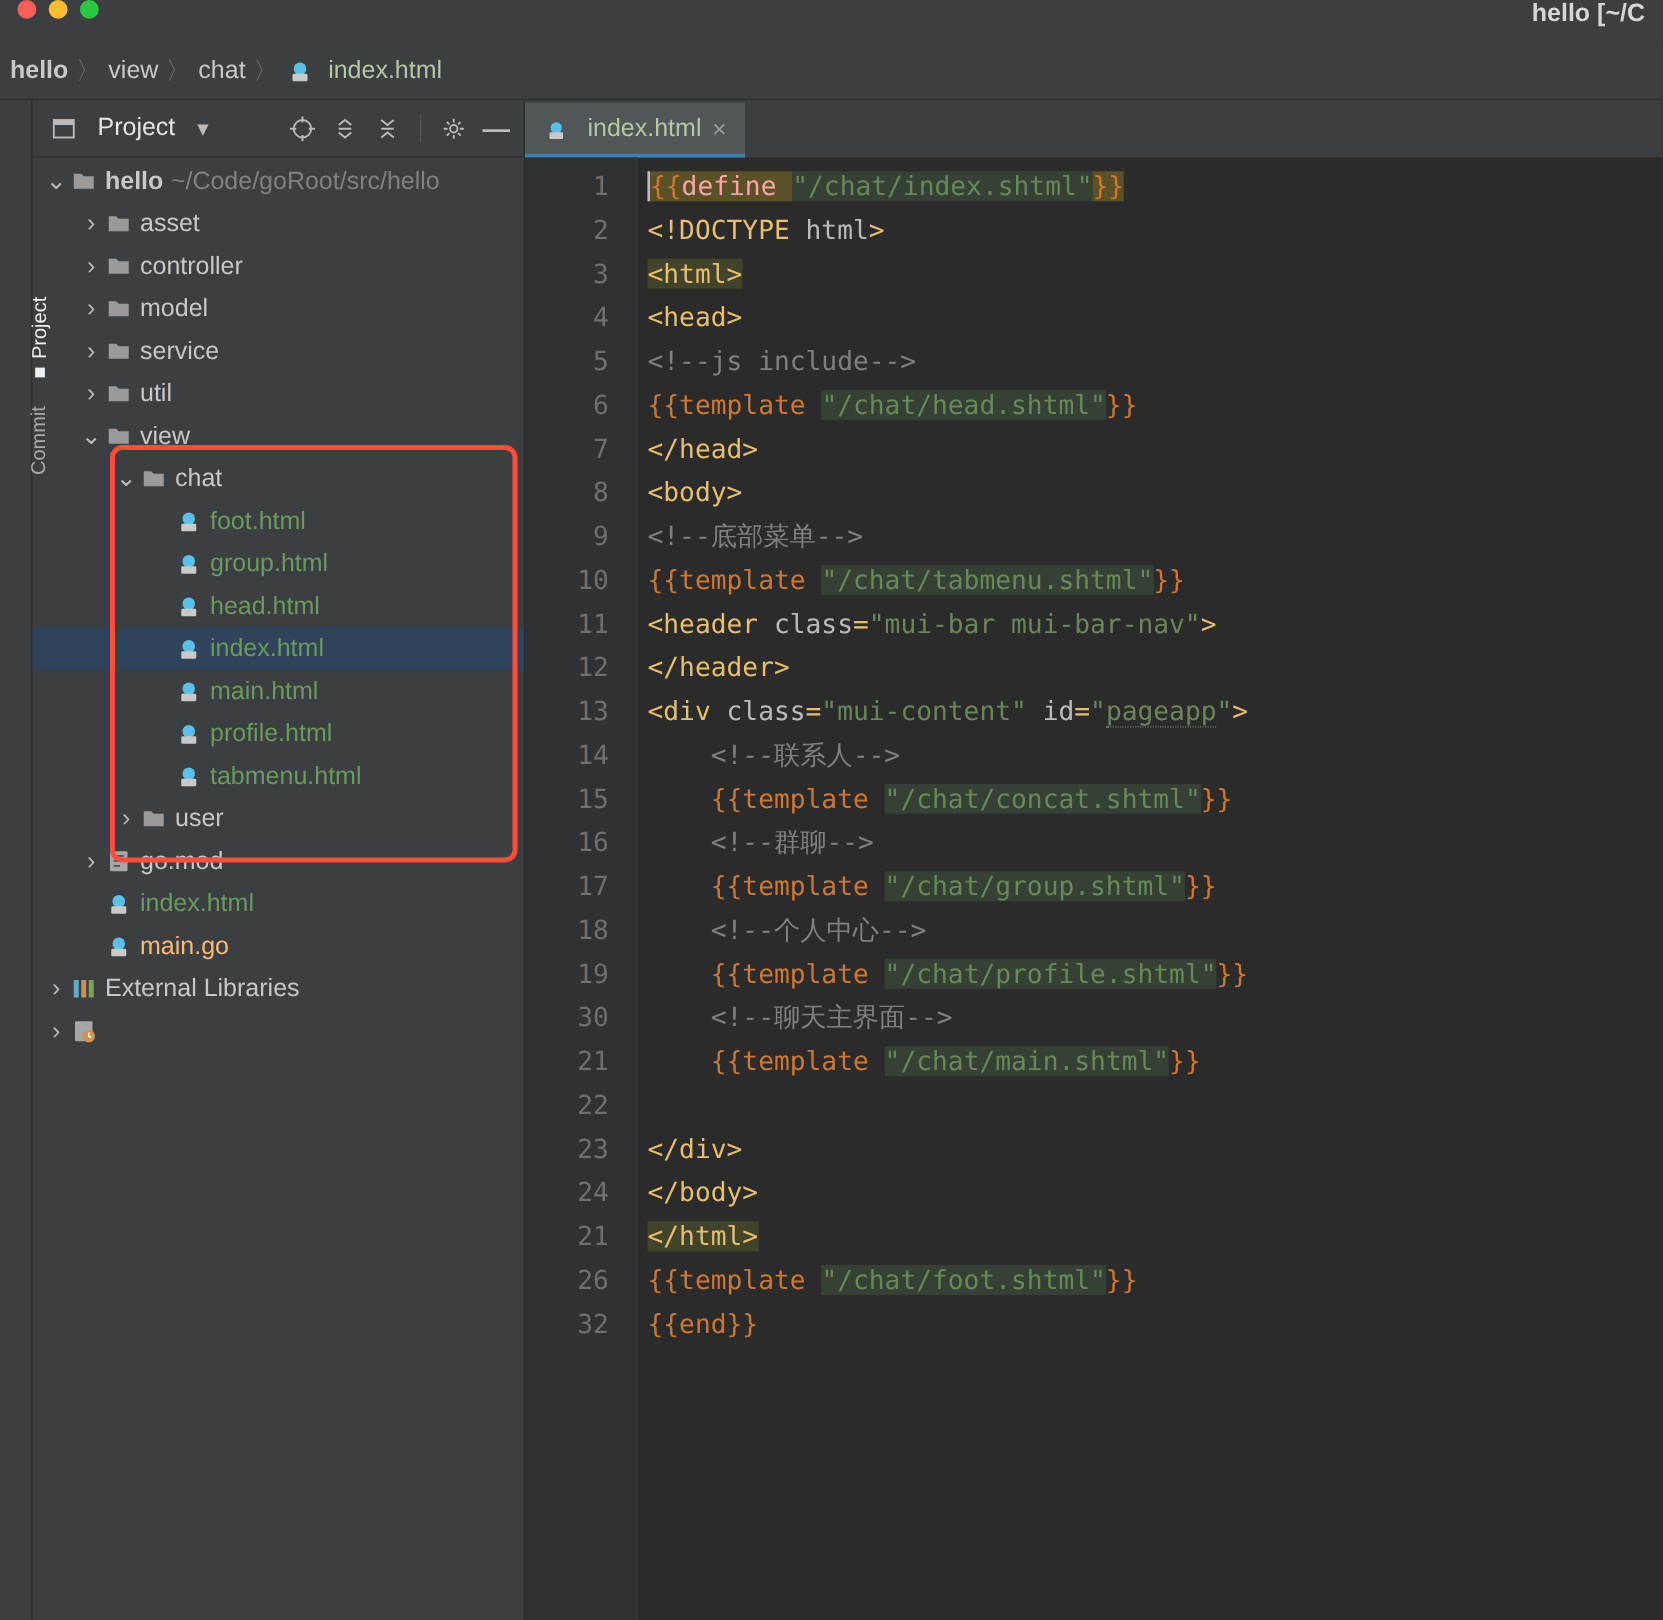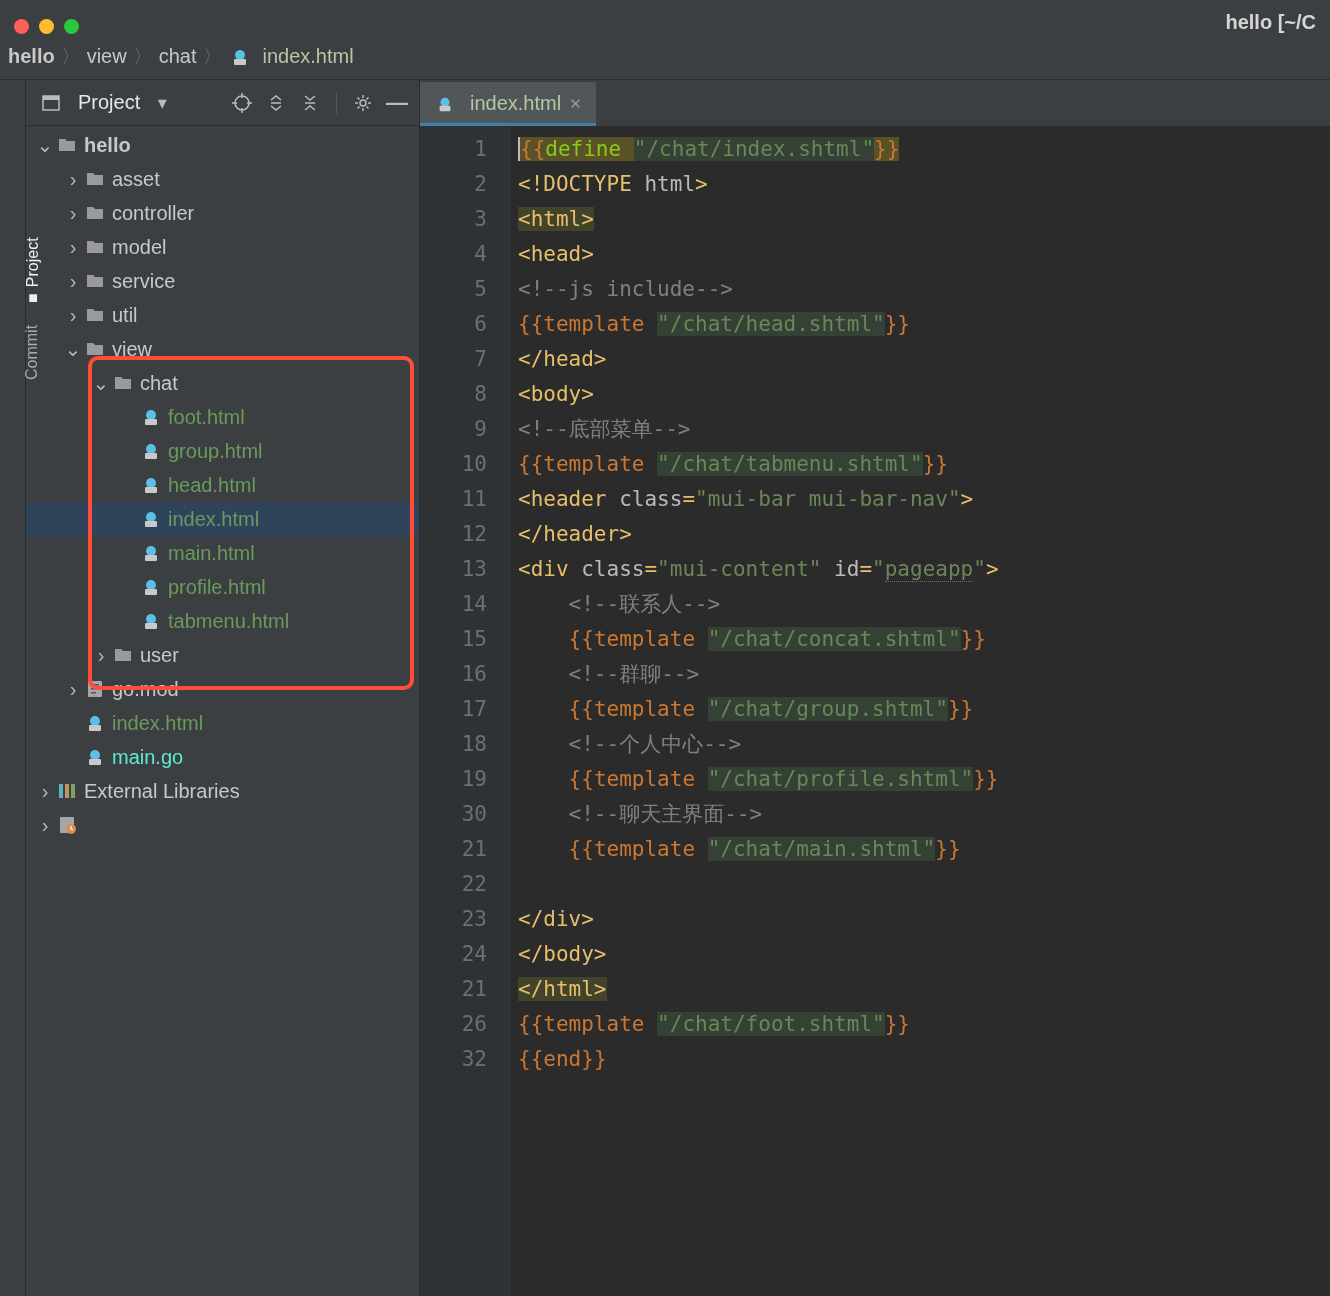--- a/index.html
+++ b/index.html
@@ -25,21 +25,21 @@
   *{box-sizing:border-box;}
   html,body{margin:0;padding:0;height:100%;}
   body{
     width:1330px;height:1296px;overflow:hidden;
     background:var(--bg-darker);
     font-family:"Helvetica Neue",Arial,sans-serif;
     font-size:20px;color:var(--fg);
     position:relative;
   }
   
-  .titlebar{height:34px;display:flex;align-items:flex-end;padding:0 14px;background:var(--bg-darker);}
+  .titlebar{height:34px;display:flex;align-items:flex-start;padding:0 14px;background:var(--bg-darker);}
   .traffic{display:flex;gap:10px}
   .traffic span{width:15px;height:15px;border-radius:50%;display:inline-block}
   .tl-close{background:#ff5f57}.tl-min{background:#ffbd2e}.tl-max{background:#28c940}
   .titlebar .title{margin-left:auto;font-weight:600;color:#d6d6d6;font-size:20px;white-space:nowrap;}
   
   .crumbs{height:46px;display:flex;align-items:center;padding:0 8px;gap:6px;font-size:20px;background:var(--bg-darker);border-bottom:1px solid #2a2c2d;}
   .crumbs .sep{color:#6e6e6e}
   .crumbs .c{color:#c8c8c8}
   .crumbs .c.bold{font-weight:600}
   .crumbs .current{color:#b6c7a3}
@@ -58,40 +58,40 @@
   .tree{flex:1;font-size:20px;line-height:34px;padding-top:2px;overflow:hidden;position:relative;}
   .row{display:flex;align-items:center;height:34px;white-space:nowrap;padding-right:6px;}
   .row.sel{background:var(--sel-row);}
   .arrow{width:22px;text-align:center;color:#b8b8b8;display:inline-block}
   .arrow.blank{opacity:0}
   .ico{width:22px;height:22px;display:inline-flex;align-items:center;justify-content:center;margin-right:6px;}
   .name{color:#c8c8c8}
   .name.root{font-weight:600}
   .path{color:#808080;margin-left:6px}
   .name.html{color:var(--html-file)}
-  .name.go{color:#5eead4}
+  .name.go{color:#fdba74}
   .highlight-box{position:absolute;border:4px solid var(--hl-red);border-radius:10px;pointer-events:none;}
   
   .editor{flex:1;display:flex;flex-direction:column;background:var(--bg);}
   .tabs{height:46px;display:flex;align-items:flex-end;background:var(--bg-darker);}
   .tab{height:44px;display:flex;align-items:center;padding:0 14px;gap:8px;background:#4e5254;border-top:2px solid transparent;color:#c9c9c9;}
   .tab.active{background:#515658;border-bottom:3px solid #3f7fae;color:#b6c7a3}
   .tab .close{color:#9a9a9a;font-size:15px}
   .code{flex:1;display:flex;font-family:Menlo,Consolas,monospace;font-size:21px;line-height:35px;}
   .gutter{width:90px;text-align:right;color:#6f6f6f;background:var(--bg-gutter);padding:6px 22px 0 0;border-right:1px solid #3a3a3a;flex:none;}
   .gnum{height:35px}
   .codebody{flex:1;padding:6px 0 0 8px;overflow:hidden;white-space:pre;position:relative;}
   .ln{height:35px;display:block;}
   .c-tag{color:#e8bf6a}
   .c-attr{color:#BBBBBB}
   .c-txt{color:#bababa}
   .c-cmt{color:#808080}
   .c-kw{color:#cc7832}
   .c-str{color:#6a8759}
-  .c-def{color:#84cc16}
+  .c-def{color:#fca5a5}
   .hl-def{background:#5b5128}
   .hl-tag{background:#41442b}
   .hl-str{background:#344134}
   .underline{border-bottom:1px dotted #6f6f6f}
   .caret{border-left:2px solid #bbb;}
   svg{display:block}
 </style>
 </head>
 <body>
 
@@ -188,20 +188,21 @@
     <div class="tree" id="tree">
 
     <div class="row" style="padding-left: 8px;">
           <span class="arrow ">⌄</span>
           <span class="ico">
             <svg width="20" height="20" viewBox="0 0 20 20">
               <path d="M2 4h6l2 2h8v10H2z" fill="#9a9a9a"></path>
             </svg>
           </span>
           <span class="name root">hello</span>
+          <span class="path">~/Code/goRoot/src/hello</span>
         </div>
         <div class="row" style="padding-left: 36px;">
           <span class="arrow ">›</span>
           <span class="ico">
             <svg width="20" height="20" viewBox="0 0 20 20">
               <path d="M2 4h6l2 2h8v10H2z" fill="#9a9a9a"></path>
             </svg>
           </span>
           <span class="name ">asset</span>
         </div>

